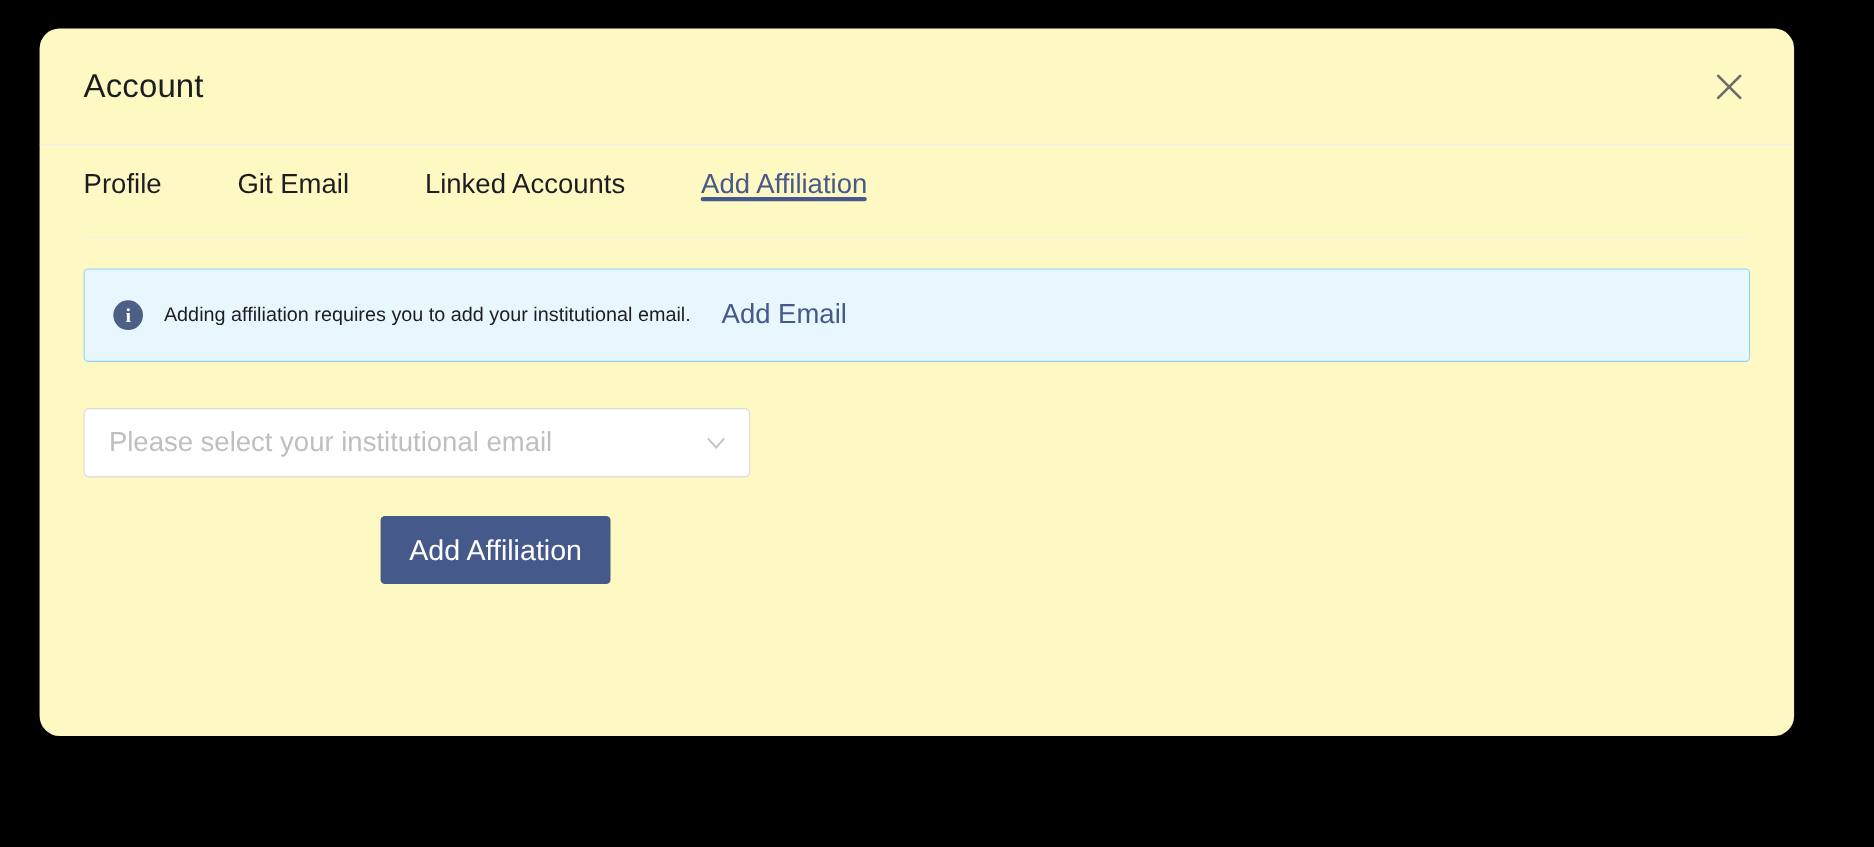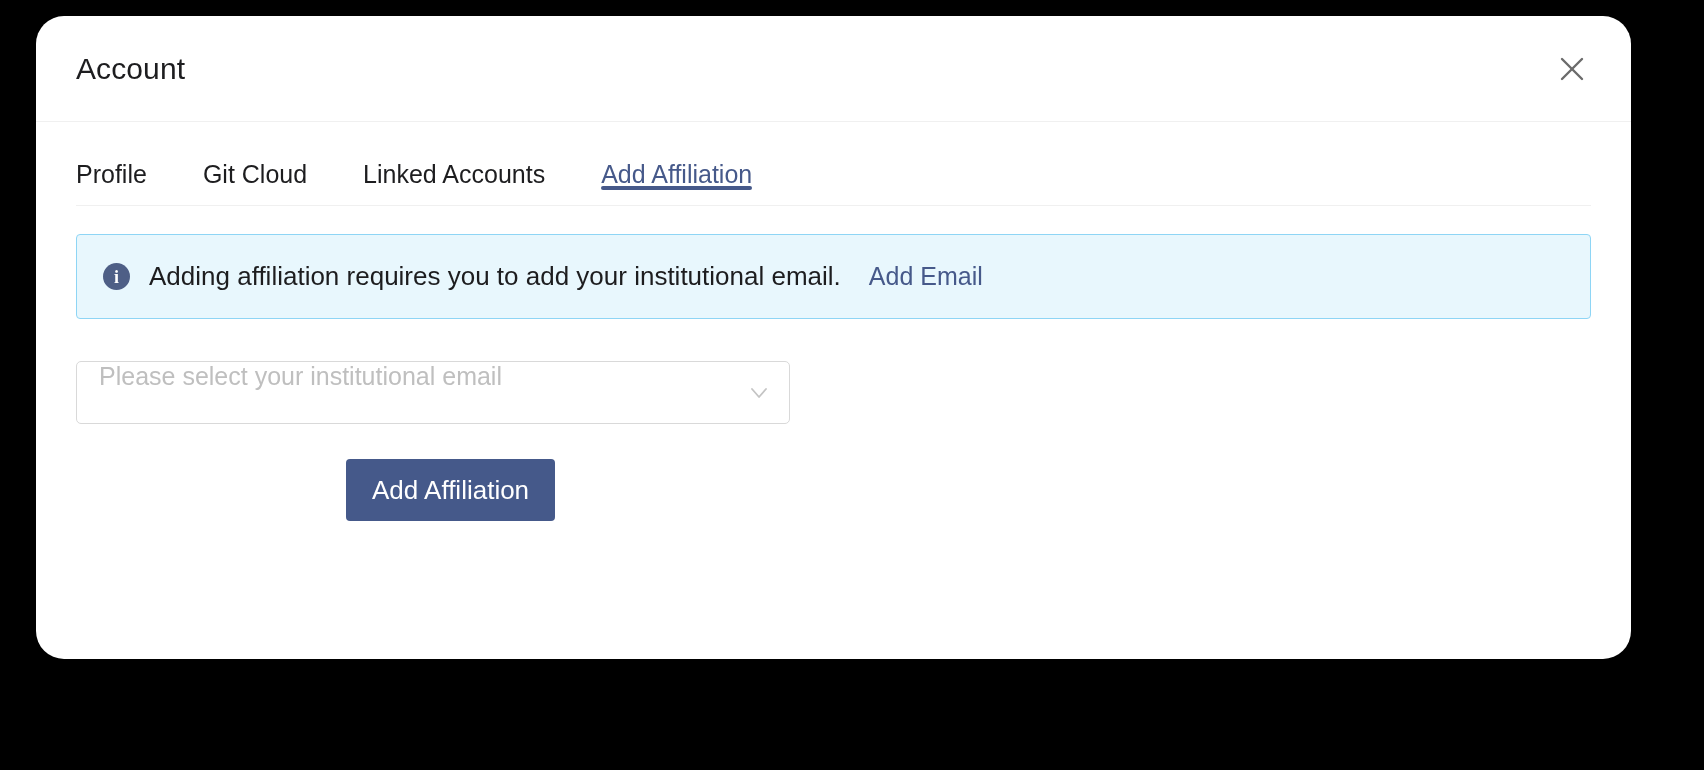--- a/index.html
+++ b/index.html
@@ -8,25 +8,25 @@
     width: 1704px;
     height: 770px;
     background: #000000;
     font-family: "Liberation Sans", sans-serif;
     overflow: hidden;
   }
 
   .modal-card {
     position: absolute;
     left: 36px;
-    top: 16px;
+    top: 26px;
     width: 1595px;
     height: 643px;
-    background: #ffffff;
-    border-radius: 28px;
+    background: #fef9c3;
+    border-radius: 18px;
     overflow: hidden;
   }
 
   
   .modal-header {
     position: relative;
     height: 106px;
     border-bottom: 1px solid #f0f0f0;
   }
 
@@ -58,23 +58,23 @@
   
   .tabs-wrap {
     position: relative;
     margin: 0 40px;
     height: 84px;
     border-bottom: 1px solid #f0f0f0;
   }
 
   .tabs {
     display: flex;
-    align-items: center;
+    align-items: flex-start;
     height: 100%;
-    gap: 0;
+    gap: 13px;
   }
 
   .tab {
     position: relative;
     padding: 20px 0 0 0;
     margin-right: 56px;
     font-size: 25px;
     color: #1d1d1f;
     font-weight: 400;
     cursor: pointer;
@@ -128,21 +128,21 @@
     display: flex;
     align-items: center;
     justify-content: center;
     flex: 0 0 auto;
     font-family: "Liberation Serif", serif;
     line-height: 1;
   }
 
   .info-text {
     margin-left: 19px;
-    font-size: 26px;
+    font-size: 18px;
     color: #1d1d1f;
     white-space: nowrap;
   }
 
   .info-link {
     margin-left: 28px;
     font-size: 25px;
     color: #46598a;
     text-decoration: none;
     cursor: pointer;
@@ -170,26 +170,27 @@
   .req-star {
     color: #ff4d4f;
     font-size: 22px;
     margin-right: 5px;
     font-family: "Liberation Sans", sans-serif;
     vertical-align: -2px;
   }
 
   .select-control {
     position: relative;
-    width: 714px;
+    width: 606px;
     height: 63px;
     border: 1px solid #d9d9d9;
     border-radius: 5px;
     background: #ffffff;
     display: flex;
+    align-items: center;
     padding: 0 48px 0 22px;
     cursor: pointer;
   }
 
   .select-placeholder {
     font-size: 25px;
     color: #bfbfbf;
     white-space: nowrap;
     overflow: hidden;
     text-overflow: ellipsis;
@@ -239,21 +240,21 @@
           <line x1="5" y1="5" x2="25" y2="25" stroke="#6b6b6b" stroke-width="2.4" stroke-linecap="round"></line>
           <line x1="25" y1="5" x2="5" y2="25" stroke="#6b6b6b" stroke-width="2.4" stroke-linecap="round"></line>
         </svg>
       </span>
     </button>
   </div>
 
   <div class="tabs-wrap">
     <div class="tabs">
       <button class="tab">Profile</button>
-      <button class="tab">Git Cloud</button>
+      <button class="tab">Git Email</button>
       <button class="tab">Linked Accounts</button>
       <button class="tab active">Add Affiliation</button>
     </div>
   </div>
 
   <div class="modal-body">
 
     <div class="info-banner">
       <span class="info-icon">i</span>
       <span class="info-text">Adding affiliation requires you to add your institutional email.</span>

